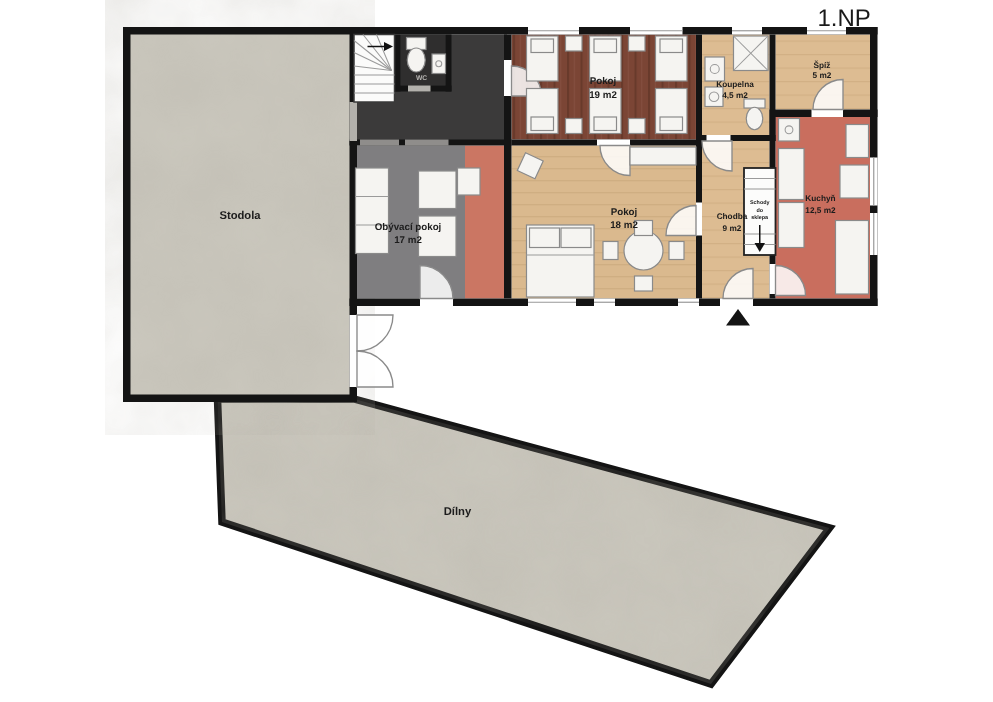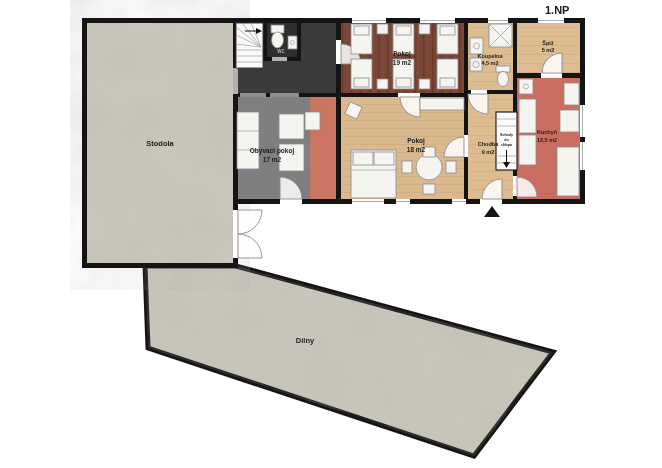--- a/index.html
+++ b/index.html
@@ -3,21 +3,21 @@
 <meta charset="utf-8">
 <style>
   html,body{margin:0;padding:0;background:#ffffff;}
   .canvas{position:relative;width:662px;height:468px;background:#ffffff;overflow:hidden;
           font-family:"Liberation Sans", sans-serif;}
   .canvas svg{position:absolute;left:0;top:0;}
   .logo{position:absolute;left:42px;top:24px;z-index:5;font-weight:bold;font-style:italic;
         font-size:29px;letter-spacing:-1px;line-height:1;white-space:nowrap;}
   .logo .red{color:#e4032e;}
   .logo .blue{color:#24409a;font-size:33px;margin:0 -3px;vertical-align:-2px;}
-  .floor-label{position:absolute;left:545px;top:4px;z-index:5;font-weight:bold;font-size:11px;color:#1a1a1a;}
+  .floor-label{position:absolute;left:545px;top:4px;z-index:5;font-weight:normal;font-size:16px;color:#1a1a1a;}
   text{font-family:"Liberation Sans", sans-serif;font-weight:bold;fill:#1c1c1c;}
   .rl-big{font-size:7.5px;}
   .rl-med{font-size:6.5px;}
   .rl-sm{font-size:5.5px;}
   .rl-xs{font-size:4.5px;fill:#b9b7b4;}
   .rl-tiny{font-size:3.6px;}
   .furn{fill:#f5f4f1;stroke:#8a8a8a;stroke-width:0.8;}
   .furnline{stroke:#9a9a9a;stroke-width:0.7;fill:none;}
   .doorarc{fill:rgba(255,255,255,0.85);stroke:#8a8a8a;stroke-width:0.9;}
   .winline{stroke:#999;stroke-width:0.8;}

